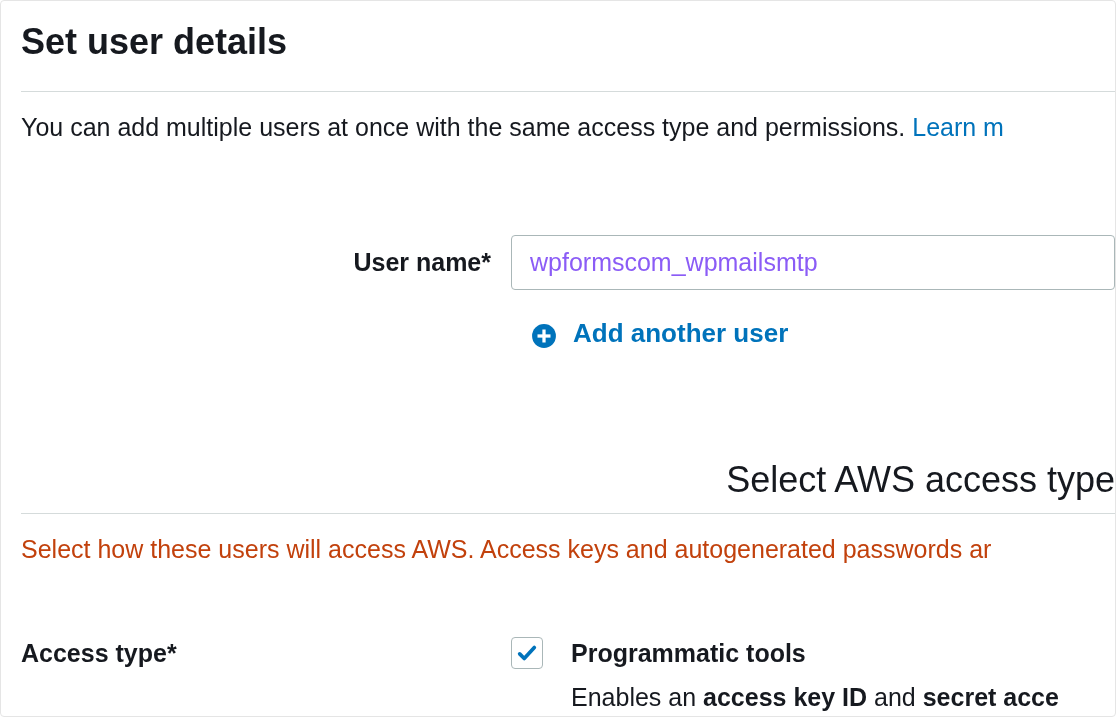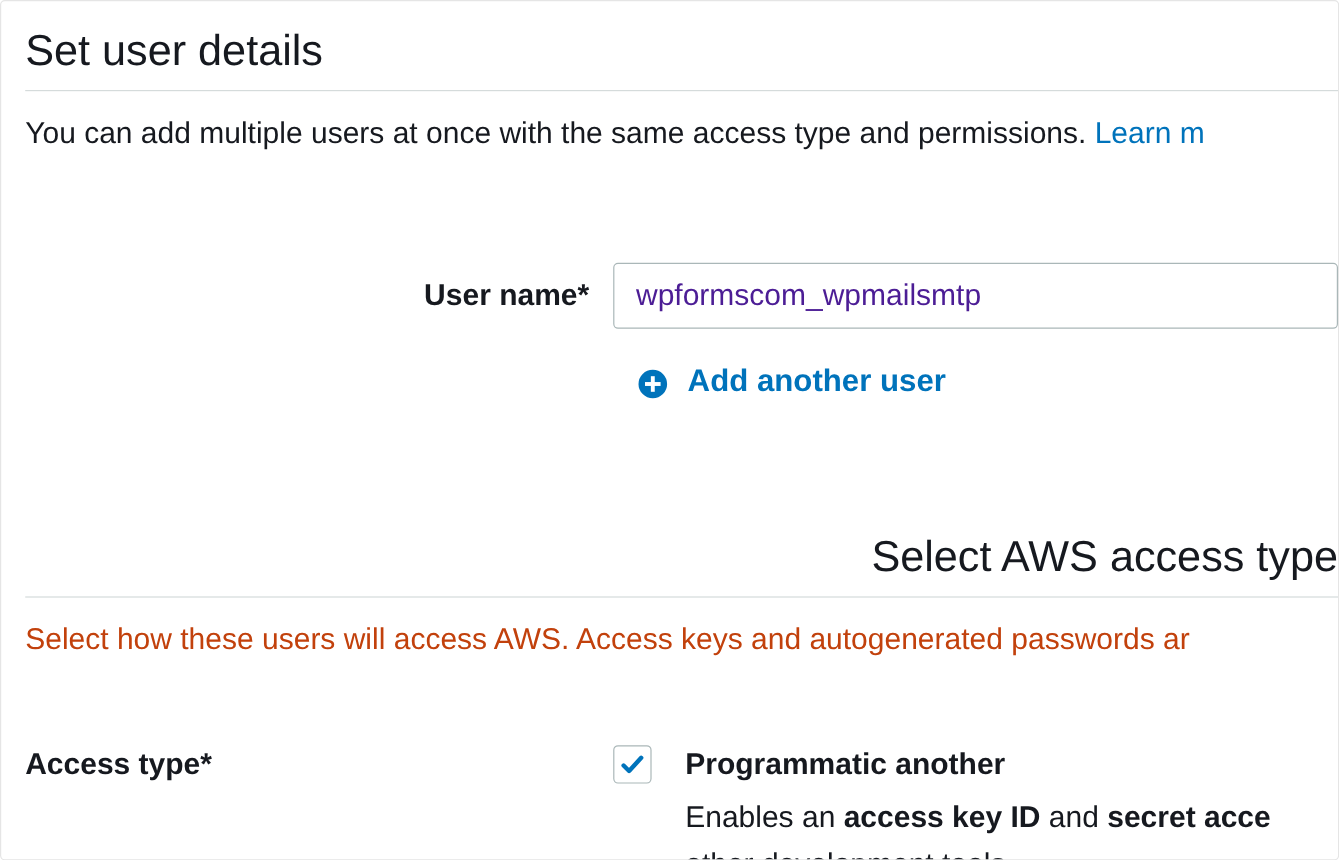--- a/index.html
+++ b/index.html
@@ -15,23 +15,23 @@
       height: 717px;
       overflow: hidden;
       border: 1px solid #e5e5e5;
       border-radius: 4px;
     }
     .container {
       padding: 20px 0 0 20px;
     }
     .section-heading {
       font-size: 36px;
-      font-weight: 400;
-      color: #16191f;
-      margin-bottom: 12px;
+      font-weight: 700;
+      color: #16191f;
+      margin-bottom: 28px;
     }
     .divider {
       border: none;
       border-top: 1px solid #d5dbdb;
       margin-bottom: 18px;
     }
     .section-description {
       font-size: 25px;
       font-weight: 400;
       color: #16191f;
@@ -53,21 +53,21 @@
       font-weight: 700;
       color: #16191f;
       width: 490px;
       text-align: right;
       padding-right: 20px;
       flex-shrink: 0;
     }
     .text-input {
       font-size: 25px;
       font-weight: 400;
-      color: #4c1d95;
+      color: #8b5cf6;
       border: 1px solid #aab7b8;
       border-radius: 4px;
       padding: 12px 18px;
       width: 620px;
       background: #fff;
       font-family: inherit;
     }
     .add-user-row {
       display: flex;
       align-items: flex-end;
@@ -189,19 +189,19 @@
   <p class="access-description">Select how these users will access AWS. Access keys and autogenerated passwords ar</p>
 
   <div class="access-row">
     <div class="access-label">Access type*</div>
     <div class="checkbox-wrap">
       <svg viewBox="0 0 24 24" fill="none" stroke="#0073bb" stroke-width="4" stroke-linecap="round" stroke-linejoin="round">
         <polyline points="4,13 9,18 20,6"></polyline>
       </svg>
     </div>
     <div class="access-content">
-      <div class="access-title">Programmatic another</div>
+      <div class="access-title">Programmatic tools</div>
       <div class="access-subtitle">
         <span>Enables an </span><span class="bold">access key ID</span><span> and </span><span class="bold">secret acce</span><br><span>other development tools.</span>
       </div>
     </div>
   </div>
 </div>
 
 </body></html>

